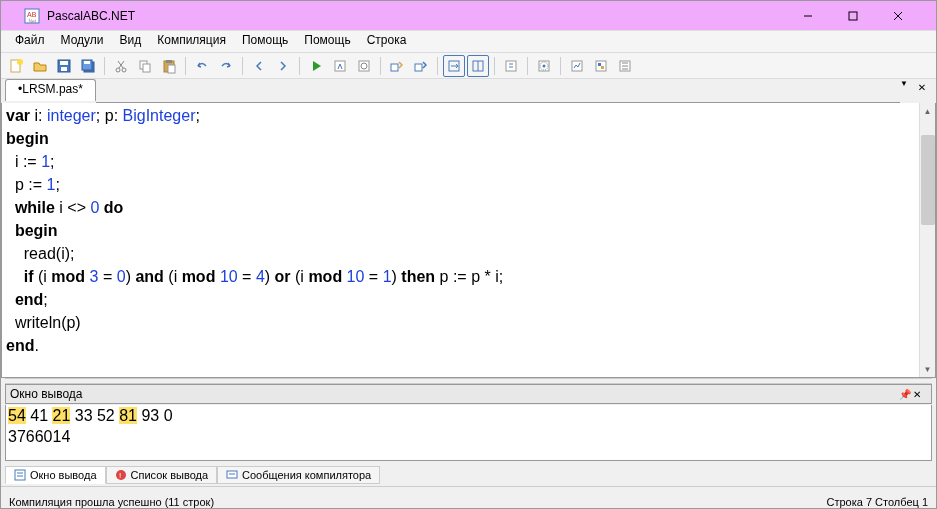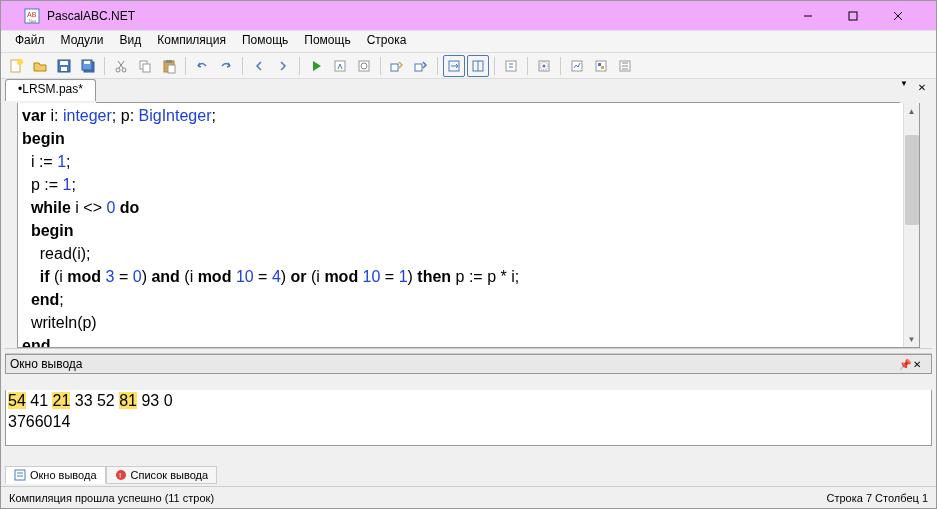--- a/index.html
+++ b/index.html
@@ -12,39 +12,39 @@
 .menu-bar { height:22px; background:#f5f5f5; display:flex; padding:0 6px; border-bottom:1px solid #dcdcdc; font-size:12px; }
 .menu-item { padding:2px 8px; }
 .toolbar { height:26px; background:#f5f5f5; display:flex; align-items:center; padding:0 4px; gap:2px; border-bottom:1px solid #dcdcdc; }
 .tbtn { width:22px; height:22px; display:flex; align-items:center; justify-content:center; border-radius:2px; }
 .tsep { width:1px; height:18px; background:#ccc; margin:0 3px; }
 .tab-row { height:24px; background:#f0f0f0; display:flex; padding:0 4px; }
 .tab { height:22px; background:#fff; border:1px solid #999; border-bottom:none; padding:2px 12px; font-size:12px; border-radius:3px 3px 0 0; }
 .tab-fill { flex:1; border-bottom:1px solid #999; }
 .tab-close { width:16px; height:16px; font-size:10px; display:flex; align-items:center; justify-content:center; margin:0 2px; }
 .tab-dd { width:12px; font-size:8px; }
-.editor { flex:1; background:#fff; border:1px solid #999; border-top:none; margin:0 16px; position:relative; overflow:hidden; }
+.editor { flex:1; background:#fff; border:1px solid #999; border-top:none; margin:0 0; position:relative; overflow:hidden; }
 .code { font-family:"Courier New",monospace; font-size:16px; line-height:21px; padding:2px 4px; white-space:pre; }
 .kw { color:#000; font-weight:bold; }
 .typ { color:#1e40e0; }
 .num { color:#1e40e0; }
 .scrollbar-v { position:absolute; right:0; top:0; bottom:0; width:16px; background:#f0f0f0; border-left:1px solid #ddd; }
 .scroll-thumb { width:14px; height:90px; background:#ccc; margin:16px 1px; border-radius:2px; }
 .scroll-arr { height:16px; display:flex; align-items:center; justify-content:center; font-size:8px; color:#666; }
 .mid-handle { height:6px; background:#f0f0f0; border-top:1px solid #ccc; border-bottom:1px solid #ccc; margin:0 4px; }
 .out-hdr { height:20px; background:#e8e8e8; border:1px solid #999; margin:0 4px; display:flex; align-items:center; padding:0 4px; font-size:12px; }
 .out-hdr .spacer { flex:1; }
 .pin { width:14px; font-size:10px; }
-.output { background:#fff; border:1px solid #999; border-top:none; margin:16px 4px; height:56px; font-family:"Courier New",monospace; font-size:16px; line-height:20px; padding:1px 2px; white-space:pre; }
+.output { background:#fff; border:1px solid #999; border-top:none; margin:1px 4px; height:56px; font-family:"Courier New",monospace; font-size:16px; line-height:20px; padding:1px 2px; white-space:pre; }
 .hl { background:#ffe066; }
 .bottom-tabs { height:22px; margin:2px 4px 0; display:flex; align-items:center; font-size:11px; gap:0; }
 .btab { padding:2px 8px; border:1px solid #ccc; background:#f5f5f5; display:flex; align-items:center; gap:4px; }
 .btab.active { background:#fff; border-bottom-color:#fff; }
 .btab .ico { width:12px; height:12px; display:inline-flex; }
-.status { height:22px; background:#f0f0f0; border-top:1px solid #ccc; display:flex; align-items:center; padding:0 8px; font-size:11px; }
+.status { height:22px; background:#f0f0f0; border-top:1px solid #ccc; display:flex; align-items:flex-end; padding:0 8px; font-size:11px; }
 .status .spacer { flex:1; }
 svg { display:block; }
 </style>
 </head>
 <body>
 
 <div class="title-bar">
   <span class="app-icon">
     <svg width="16" height="16">
         <rect x="1" y="1" width="14" height="14" fill="#fff" stroke="#4a7abc"></rect>
@@ -292,19 +292,28 @@
   </div>
   <div class="btab">
     <span class="ico">
         <svg width="12" height="12">
           <circle cx="6" cy="6" r="5" fill="#d44"></circle>
           <text x="4" y="9" font-size="8" fill="#fff">!</text>
         </svg>
       </span>
     <span>Список вывода</span>
   </div>
+  <div class="btab">
+    <span class="ico">
+        <svg width="12" height="12">
+          <rect x="1" y="2" width="10" height="7" fill="#fff" stroke="#4a7abc"></rect>
+          <line x1="3" y1="5" x2="9" y2="5" stroke="#4a7abc"></line>
+        </svg>
+      </span>
+    <span>Сообщения компилятора</span>
+  </div>
 </div>
 
 <div class="status">
   <span>Компиляция прошла успешно (11 строк)</span>
   <span class="spacer"></span>
   <span>Строка  7 Столбец  1</span>
 </div>
 
 </body></html>

